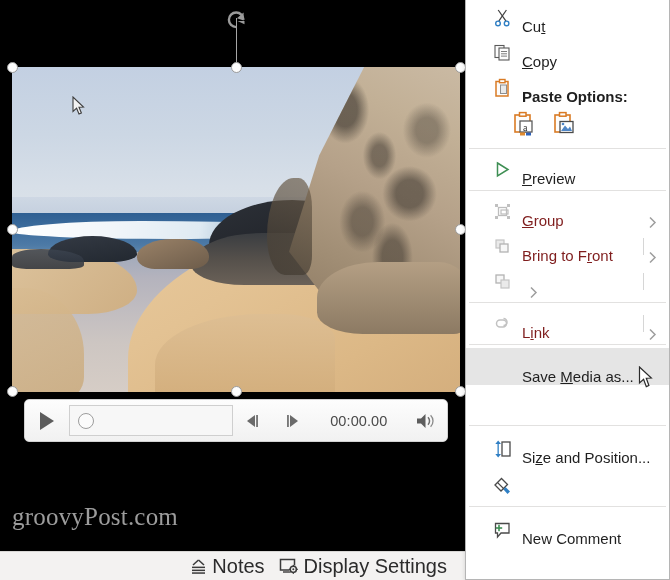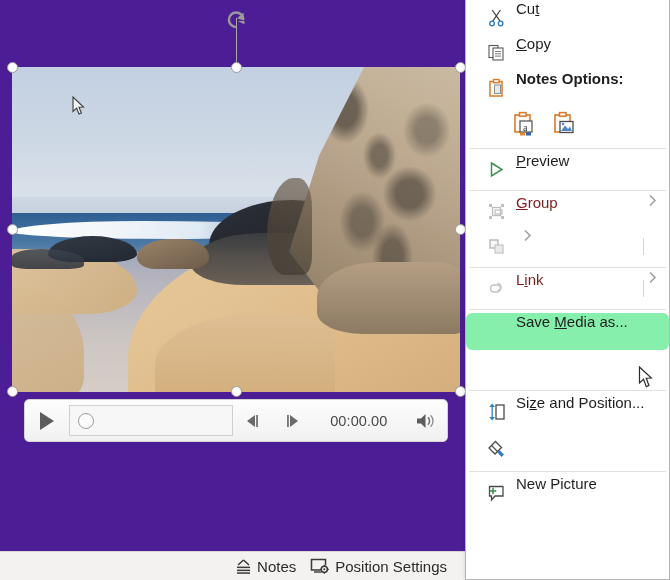--- a/index.html
+++ b/index.html
@@ -10,21 +10,21 @@
     background: #ffffff;
     font-family: "Liberation Sans", sans-serif;
     overflow: hidden;
     position: relative;
   }
 
   
   #slide-canvas {
     position: absolute;
     left: 0; top: 0; width: 670px; height: 560px;
-    background: #4c1d95;
+    background: #000000;
   }
 
   
   #video-object {
     position: absolute;
     left: 12px; top: 67px;
     width: 448px; height: 325px;
     overflow: hidden;
     background: #c6d3e6;
   }
@@ -254,46 +254,46 @@
     background:#f3f2f1;
     border-top:1px solid #d8d7d5;
     box-sizing:border-box;
     display:flex; align-items:center; justify-content:flex-end;
     z-index:18;
   }
   .status-item {
     display:flex; align-items:center;
     gap:4px;
     margin-right:14px;
-    font-size:15px;
+    font-size:20px;
     color:#2b2b2b;
     cursor:pointer;
   }
   #status-bar .status-item:last-child { margin-right:18px; }
 
   
   #context-menu {
     position:absolute;
     left:465px; top:-1px;
     width:205px; height:581px;
     background:#ffffff;
     border:1px solid #b5b5b5;
     box-sizing:border-box;
     z-index:60;
     box-shadow: 0 1px 4px rgba(0,0,0,.14);
   }
   .menu-item {
     position:relative;
-    display:flex; align-items:flex-start;
+    display:flex; align-items:flex-end;
     height:35px;
-    padding:0 6px 0 10px;
+    padding:0 6px 0 16px;
     box-sizing:border-box;
     cursor:pointer;
   }
-  .menu-item.highlighted { background:#86efac;border-radius:6px; }
+  .menu-item.highlighted { background:#e5e5e5; }
   .menu-item.disabled { cursor:default; }
   .mi-icon {
     width:40px; min-width:40px;
     height:35px;
     display:flex; align-items:center; justify-content:center;
   }
   .mi-label {
     flex:1;
     font-size:15px;
     color:#1f1f1f;
@@ -404,20 +404,21 @@
     <div id="time-display">00:00.00</div>
     <div id="volume-button">
       <svg width="22" height="20" viewBox="0 0 22 20">
         <path d="M2 7.5 L6 7.5 L10.5 3 L10.5 17 L6 12.5 L2 12.5 Z" fill="#5d5d5d"></path>
         <path d="M13 6.2 A5.5 5.5 0 0 1 13 13.8" fill="none" stroke="#6e6e6e" stroke-width="1.5"></path>
         <path d="M15.6 4.2 A8.2 8.2 0 0 1 15.6 15.8" fill="none" stroke="#8a8a8a" stroke-width="1.3"></path>
       </svg>
     </div>
   </div>
 
+  <div id="watermark">groovyPost.com</div>
 </div>
 
 <div id="status-bar">
   <div class="status-item">
     <svg width="19" height="18" viewBox="0 0 19 18">
       <path d="M9.5 3 L15 8" stroke="#3a3a3a" stroke-width="1.5" fill="none"></path>
       <path d="M9.5 3 L4 8" stroke="#3a3a3a" stroke-width="1.5" fill="none"></path>
       <rect x="3" y="9.6" width="13" height="1.5" fill="#3a3a3a"></rect>
       <rect x="3" y="12.6" width="13" height="1.5" fill="#3a3a3a"></rect>
       <rect x="3" y="15.3" width="13" height="1.5" fill="#3a3a3a"></rect>
@@ -429,21 +430,21 @@
       <rect x="1.5" y="2.5" width="14" height="10.5" fill="none" stroke="#3a3a3a" stroke-width="1.5"></rect>
       <rect x="4" y="14.3" width="9" height="1.4" fill="#3a3a3a"></rect>
       <circle cx="14.3" cy="12.3" r="4" fill="#f3f2f1"></circle>
       <circle cx="14.3" cy="12.3" r="3.1" fill="none" stroke="#3a3a3a" stroke-width="1.5"></circle>
       <circle cx="14.3" cy="12.3" r="1" fill="#3a3a3a"></circle>
       <rect x="13.7" y="7.9" width="1.3" height="1.9" fill="#3a3a3a"></rect>
       <rect x="13.7" y="14.9" width="1.3" height="1.9" fill="#3a3a3a"></rect>
       <rect x="9.9" y="11.7" width="1.9" height="1.3" fill="#3a3a3a"></rect>
       <rect x="16.9" y="11.7" width="1.9" height="1.3" fill="#3a3a3a"></rect>
     </svg>
-    <span>Position Settings</span>
+    <span>Display Settings</span>
   </div>
 </div>
 
 <div id="context-menu">
 
   <div class="menu-item">
     <span class="mi-icon">
       <svg width="19" height="19" viewBox="0 0 19 19">
         <path d="M5.2 2 L13 13.2" stroke="#3f3f3f" stroke-width="1.2" fill="none"></path>
         <path d="M13.4 2 L5.8 13.2" stroke="#3f3f3f" stroke-width="1.2" fill="none"></path>
@@ -472,21 +473,21 @@
   </div>
 
   <div class="menu-item">
     <span class="mi-icon">
       <svg width="19" height="20" viewBox="0 0 19 20">
         <rect x="3" y="3.5" width="12" height="14.5" fill="#fdfdfd" stroke="#d97b25" stroke-width="1.5"></rect>
         <rect x="6.5" y="1.5" width="5.5" height="3.2" fill="#fdfdfd" stroke="#d97b25" stroke-width="1.4"></rect>
         <rect x="7.5" y="7" width="6" height="8.5" fill="#e9e9e9" stroke="#8e8e8e" stroke-width="1"></rect>
       </svg>
     </span>
-    <span class="mi-label bold">Notes Options:</span>
+    <span class="mi-label bold">Paste Options:</span>
   </div>
 
   <div id="paste-icons-row">
     <span class="paste-opt">
       <svg width="26" height="28" viewBox="0 0 26 28">
         <rect x="3" y="4" width="15" height="17" fill="#fdfdfd" stroke="#d97b25" stroke-width="1.6"></rect>
         <rect x="7.5" y="1.6" width="6.5" height="3.6" fill="#fdfdfd" stroke="#d97b25" stroke-width="1.5"></rect>
         <rect x="8" y="10" width="12" height="11" fill="#ffffff" stroke="#5c5c5c" stroke-width="1.3"></rect>
         <text x="11" y="19.5" font-family="Liberation Serif, serif" font-size="10" fill="#2b2b2b">a</text>
         <rect x="8" y="21.5" width="5" height="3" fill="#e08a2e"></rect>
@@ -533,20 +534,37 @@
     <span class="mi-label">
       <u>G</u>roup
     </span>
     <span class="mi-arrow">
       <svg width="9" height="13" viewBox="0 0 9 13">
         <path d="M2 1.5 L7 6.5 L2 11.5" fill="none" stroke="#9e9e9e" stroke-width="1.5"></path>
       </svg>
     </span>
   </div>
 
+  <div class="menu-item disabled">
+    <span class="mi-icon">
+      <svg width="19" height="19" viewBox="0 0 19 19">
+        <rect x="3" y="3" width="8" height="8" fill="#eaeaea" stroke="#c4c4c4" stroke-width="1.2"></rect>
+        <rect x="7" y="7" width="8" height="8" fill="#f7f7f7" stroke="#b3b3b3" stroke-width="1.3"></rect>
+      </svg>
+    </span>
+    <span class="mi-label">
+      Bring to F<u>r</u>ont
+    </span>
+    <span class="mi-sep-v"></span>
+    <span class="mi-arrow">
+      <svg width="9" height="13" viewBox="0 0 9 13">
+        <path d="M2 1.5 L7 6.5 L2 11.5" fill="none" stroke="#9e9e9e" stroke-width="1.5"></path>
+      </svg>
+    </span>
+  </div>
 
   <div class="menu-item disabled">
     <span class="mi-icon">
       <svg width="19" height="19" viewBox="0 0 19 19">
         <rect x="3" y="3" width="8" height="8" fill="#f7f7f7" stroke="#b3b3b3" stroke-width="1.3"></rect>
         <rect x="8" y="8" width="8" height="8" fill="#eaeaea" stroke="#c4c4c4" stroke-width="1.2"></rect>
       </svg>
     </span>
     <span class="mi-sep-v"></span>
     <span class="mi-arrow">
@@ -619,19 +637,19 @@
   <div class="menu-sep"></div>
 
   <div class="menu-item" style="height:37px;">
     <span class="mi-icon">
       <svg width="21" height="20" viewBox="0 0 21 20">
         <path d="M3.5 3.5 L17 3.5 L17 13 L9 13 L5.5 17 L5.5 13 L3.5 13 Z" fill="#ffffff" stroke="#4a4a4a" stroke-width="1.3"></path>
         <rect x="6.2" y="4.8" width="1.6" height="6.4" fill="#3f8f54"></rect>
         <rect x="3.8" y="7.2" width="6.4" height="1.6" fill="#3f8f54"></rect>
       </svg>
     </span>
-    <span class="mi-label">New Picture</span>
+    <span class="mi-label">New Comment</span>
   </div>
 </div>
 
 <svg id="menu-cursor" viewBox="0 0 15 22">
   <path d="M1.5 1 L1.5 17 L5.6 13.2 L8.3 20.6 L10.9 19.5 L8.3 12.2 L13.3 12 Z" fill="#ffffff" stroke="#2a2a2a" stroke-width="1.2"></path>
 </svg>
 
 </body></html>

